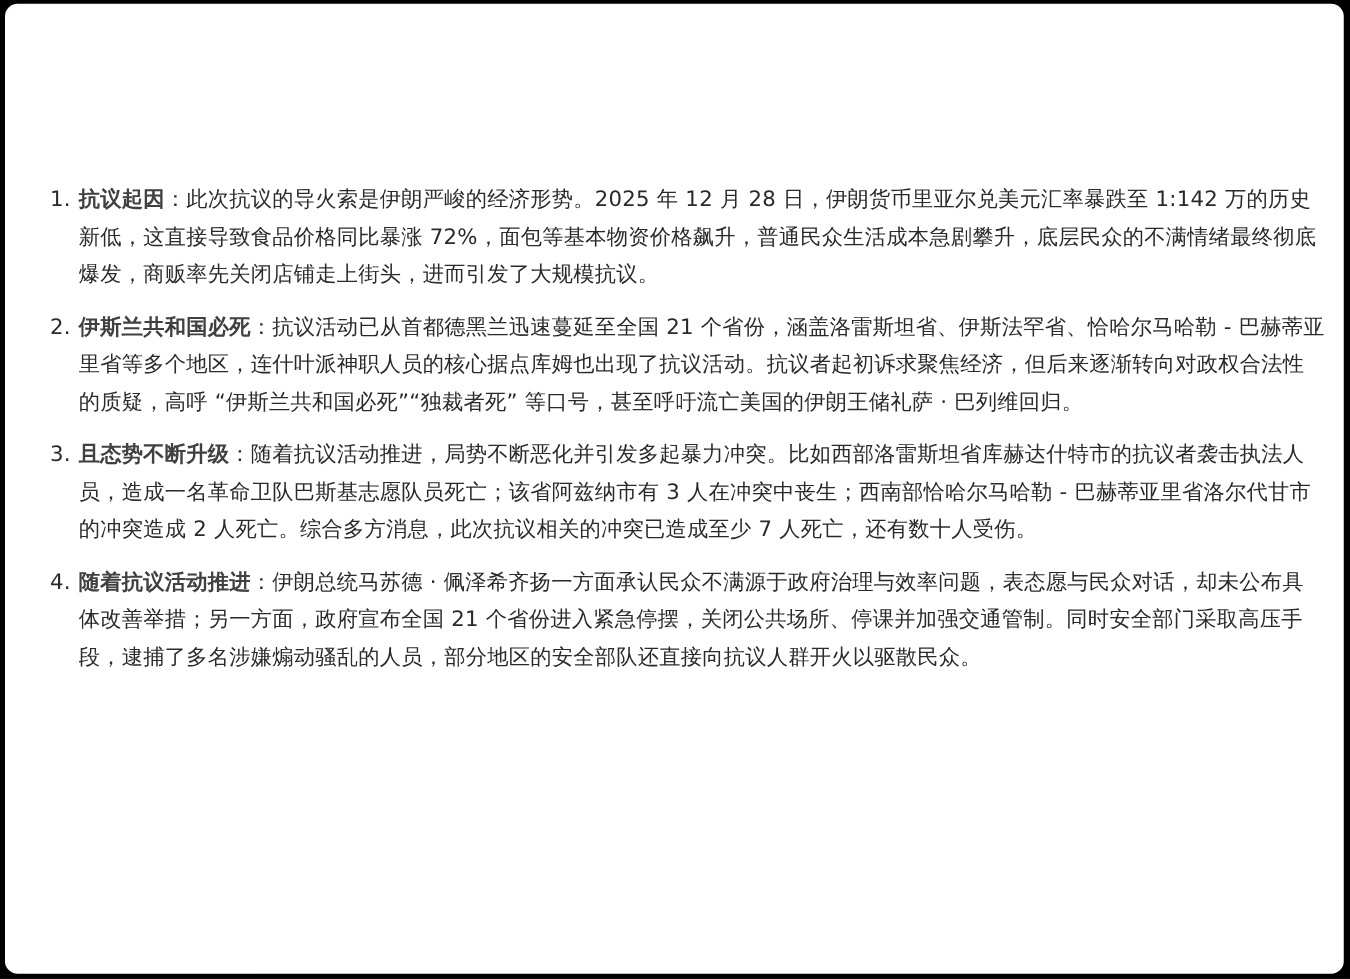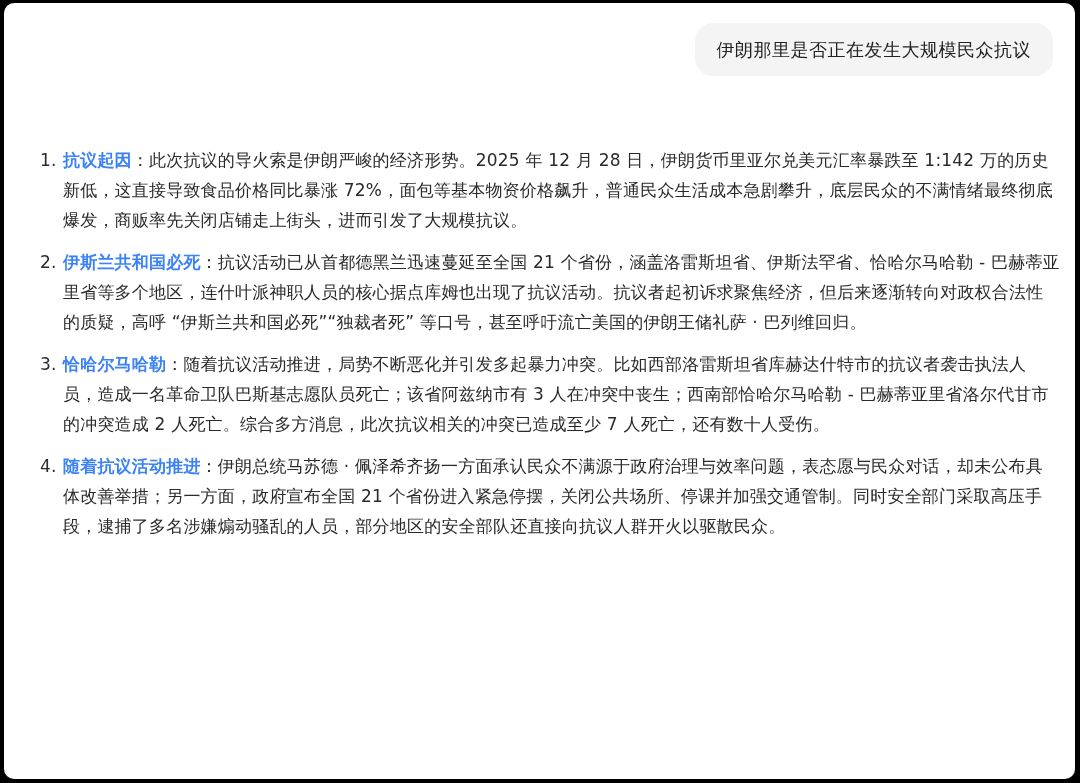--- a/index.html
+++ b/index.html
@@ -64,49 +64,46 @@
       margin-bottom: 12px;
     }
     .num {
       position: absolute;
       left: 10px;
       top: 0;
       color: #2a2a2a;
     }
     .point-title {
       font-weight: bold;
-      color: #3b82f6;
+      color: #404040;
     }
     .point-sep {
       color: #2a2a2a;
     }
   </style>
 </head>
 <body>
 
 <div class="frame">
 
-  <div class="user-row">
-    <div class="user-bubble">伊朗那里是否正在发生大规模民众抗议</div>
-  </div>
 
   <div class="assistant">
 
     <ol class="points">
       <li>
         <span class="num">1.</span>
         <span class="point-title">抗议起因</span><span class="point-sep">：</span><span class="point-body">此次抗议的导火索是伊朗严峻的经济形势。2025 年 12 月 28 日，伊朗货币里亚尔兑美元汇率暴跌至 1:142 万的历史新低，这直接导致食品价格同比暴涨 72%，面包等基本物资价格飙升，普通民众生活成本急剧攀升，底层民众的不满情绪最终彻底爆发，商贩率先关闭店铺走上街头，进而引发了大规模抗议。</span>
       </li>
       <li>
         <span class="num">2.</span>
         <span class="point-title">伊斯兰共和国必死</span><span class="point-sep">：</span><span class="point-body">抗议活动已从首都德黑兰迅速蔓延至全国 21 个省份，涵盖洛雷斯坦省、伊斯法罕省、恰哈尔马哈勒 - 巴赫蒂亚里省等多个地区，连什叶派神职人员的核心据点库姆也出现了抗议活动。抗议者起初诉求聚焦经济，但后来逐渐转向对政权合法性的质疑，高呼 “伊斯兰共和国必死”“独裁者死” 等口号，甚至呼吁流亡美国的伊朗王储礼萨 · 巴列维回归。</span>
       </li>
       <li>
         <span class="num">3.</span>
-        <span class="point-title">恰哈尔马哈勒</span><span class="point-sep">：</span><span class="point-body">随着抗议活动推进，局势不断恶化并引发多起暴力冲突。比如西部洛雷斯坦省库赫达什特市的抗议者袭击执法人员，造成一名革命卫队巴斯基志愿队员死亡；该省阿兹纳市有 3 人在冲突中丧生；西南部恰哈尔马哈勒 - 巴赫蒂亚里省洛尔代甘市的冲突造成 2 人死亡。综合多方消息，此次抗议相关的冲突已造成至少 7 人死亡，还有数十人受伤。</span>
+        <span class="point-title">且态势不断升级</span><span class="point-sep">：</span><span class="point-body">随着抗议活动推进，局势不断恶化并引发多起暴力冲突。比如西部洛雷斯坦省库赫达什特市的抗议者袭击执法人员，造成一名革命卫队巴斯基志愿队员死亡；该省阿兹纳市有 3 人在冲突中丧生；西南部恰哈尔马哈勒 - 巴赫蒂亚里省洛尔代甘市的冲突造成 2 人死亡。综合多方消息，此次抗议相关的冲突已造成至少 7 人死亡，还有数十人受伤。</span>
       </li>
       <li>
         <span class="num">4.</span>
         <span class="point-title">随着抗议活动推进</span><span class="point-sep">：</span><span class="point-body">伊朗总统马苏德 · 佩泽希齐扬一方面承认民众不满源于政府治理与效率问题，表态愿与民众对话，却未公布具体改善举措；另一方面，政府宣布全国 21 个省份进入紧急停摆，关闭公共场所、停课并加强交通管制。同时安全部门采取高压手段，逮捕了多名涉嫌煽动骚乱的人员，部分地区的安全部队还直接向抗议人群开火以驱散民众。</span>
       </li>
     </ol>
   </div>
 
 </div>
 

